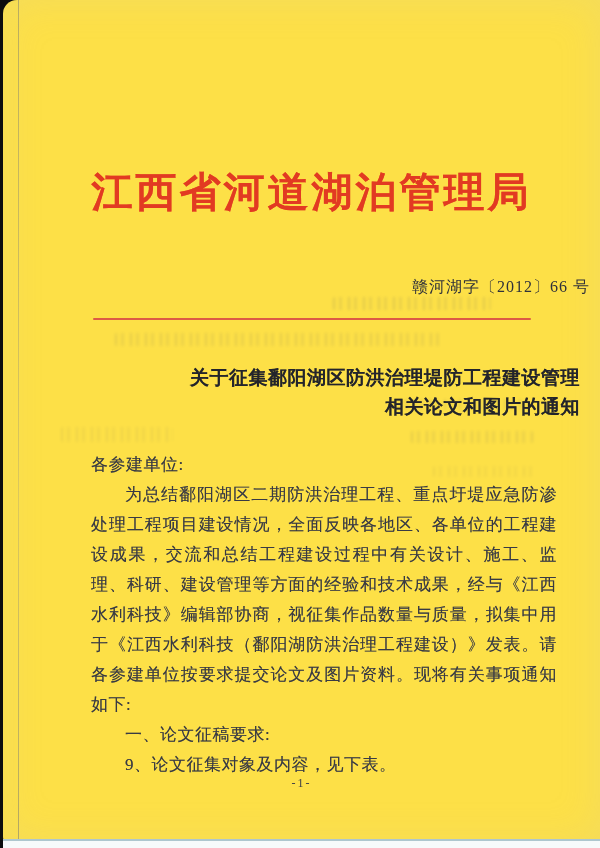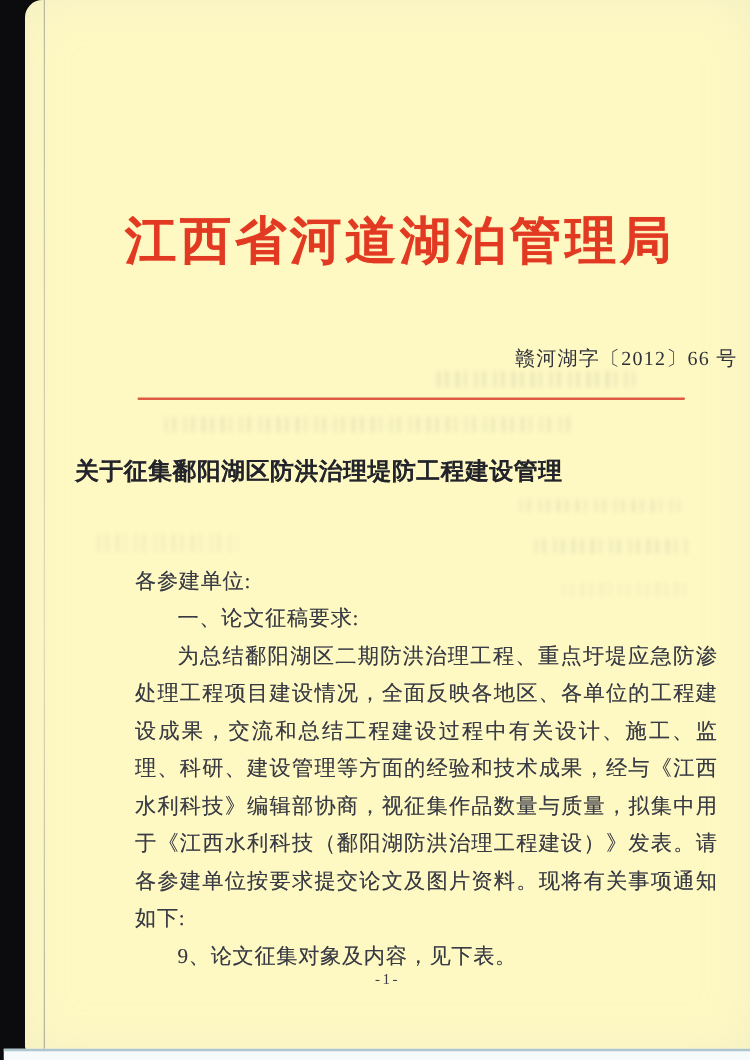--- a/index.html
+++ b/index.html
@@ -3,22 +3,22 @@
 <meta charset="utf-8">
 <style>
   html,body{margin:0;padding:0;}
   body{
     width:600px;height:848px;position:relative;overflow:hidden;
     background:#0c0c0e;
     font-family:"Liberation Serif","DejaVu Serif",serif;
   }
   
   .page{
-    position:absolute;left:20px;top:0;right:0;height:841px;
-    background:#fef9c3;
+    position:absolute;left:3px;top:0;right:0;height:841px;
+    background:#fde047;
     border-top-left-radius:14px;
     border-bottom-left-radius:4px;
     box-shadow:inset 0 0 40px rgba(200,200,195,.18);
   }
   .bottom-strip{
     position:absolute;left:3px;right:0;bottom:0;height:7px;
     background:#f7fafb;border-top:2px solid #aec6ce;
   }
   .page-edge-line{
     position:absolute;left:15px;top:0;bottom:0;width:1px;
@@ -34,21 +34,21 @@
   .docnum{
     position:absolute;left:30px;right:10px;top:277px;
     text-align:right;font-size:16px;letter-spacing:1px;color:#2f313a;
   }
   .red-rule{
     position:absolute;left:90px;top:318px;width:438px;height:2px;
     border-radius:1px;
   }
   .doc-title{
     position:absolute;left:40px;right:20px;top:363px;margin:0;
-    text-align:left;font-size:19px;line-height:29px;font-weight:bold;
+    text-align:right;font-size:19px;line-height:29px;font-weight:bold;
     letter-spacing:.5px;color:#23242b;
     font-family:"Liberation Sans","DejaVu Sans",sans-serif;
     text-shadow:0 0 .5px rgba(35,36,43,.55);
   }
   .body-block{
     position:absolute;left:72px;top:450px;width:466px;
     font-size:17px;line-height:30px;letter-spacing:.5px;color:#383a44;
     text-shadow:0 0 .4px rgba(56,58,68,.5);
     margin-left:16px;
   }
@@ -87,25 +87,26 @@
 
   <div class="ghost g1"></div>
   <div class="ghost g2"></div>
   <div class="ghost g3"></div>
   <div class="ghost g4"></div>
   <div class="ghost g5"></div>
   <div class="ghost g6"></div>
 
   <h2 class="doc-title">
     <span>关于征集鄱阳湖区防洪治理堤防工程建设管理</span><br>
+    <span>相关论文和图片的通知</span>
   </h2>
 
   <div class="body-block">
     <p>各参建单位:</p>
+    <p class="indent">为总结鄱阳湖区二期防洪治理工程、重点圩堤应急防渗处理工程项目建设情况，全面反映各地区、各单位的工程建设成果，交流和总结工程建设过程中有关设计、施工、监理、科研、建设管理等方面的经验和技术成果，经与《江西水利科技》编辑部协商，视征集作品数量与质量，拟集中用于《江西水利科技（鄱阳湖防洪治理工程建设）》发表。请各参建单位按要求提交论文及图片资料。现将有关事项通知如下:</p>
     <p class="indent">一、论文征稿要求:</p>
-    <p class="indent">为总结鄱阳湖区二期防洪治理工程、重点圩堤应急防渗处理工程项目建设情况，全面反映各地区、各单位的工程建设成果，交流和总结工程建设过程中有关设计、施工、监理、科研、建设管理等方面的经验和技术成果，经与《江西水利科技》编辑部协商，视征集作品数量与质量，拟集中用于《江西水利科技（鄱阳湖防洪治理工程建设）》发表。请各参建单位按要求提交论文及图片资料。现将有关事项通知如下:</p>
     <p class="indent">9、论文征集对象及内容，见下表。</p>
   </div>
 
   <div class="pageno">-1-</div>
 </div>
 
 <div class="bottom-strip"></div>
 
 </body></html>

